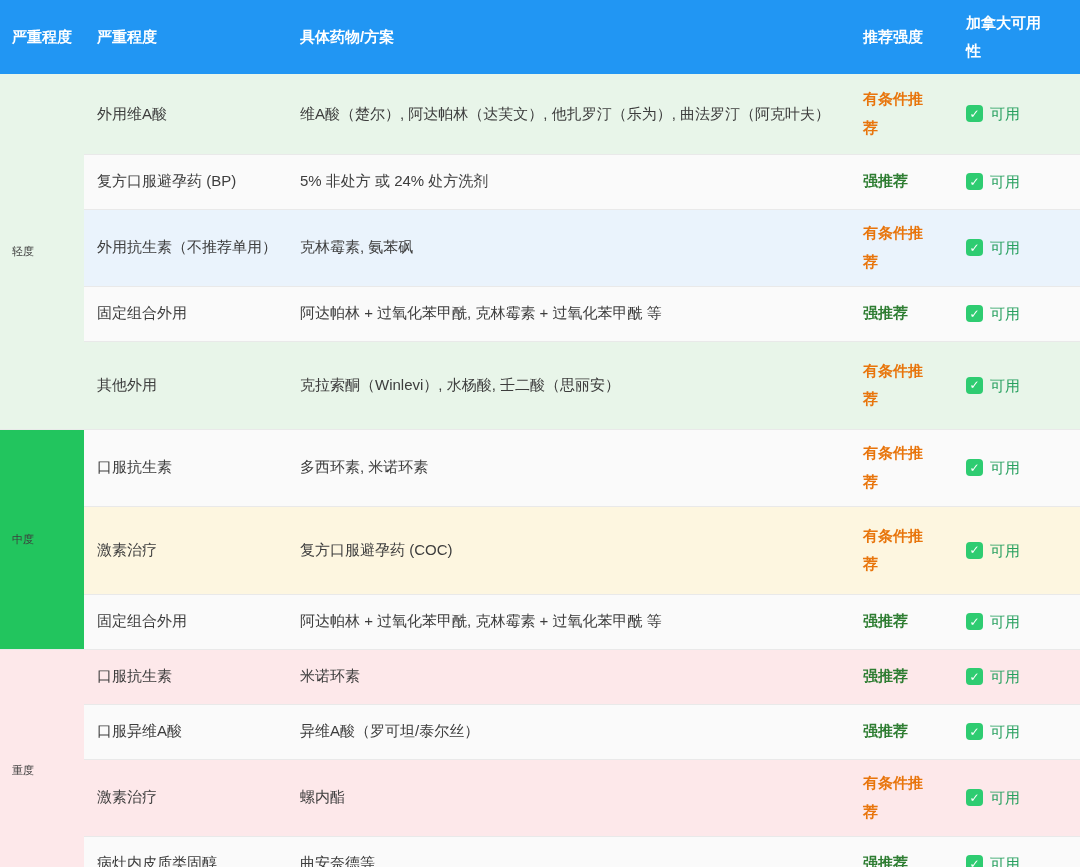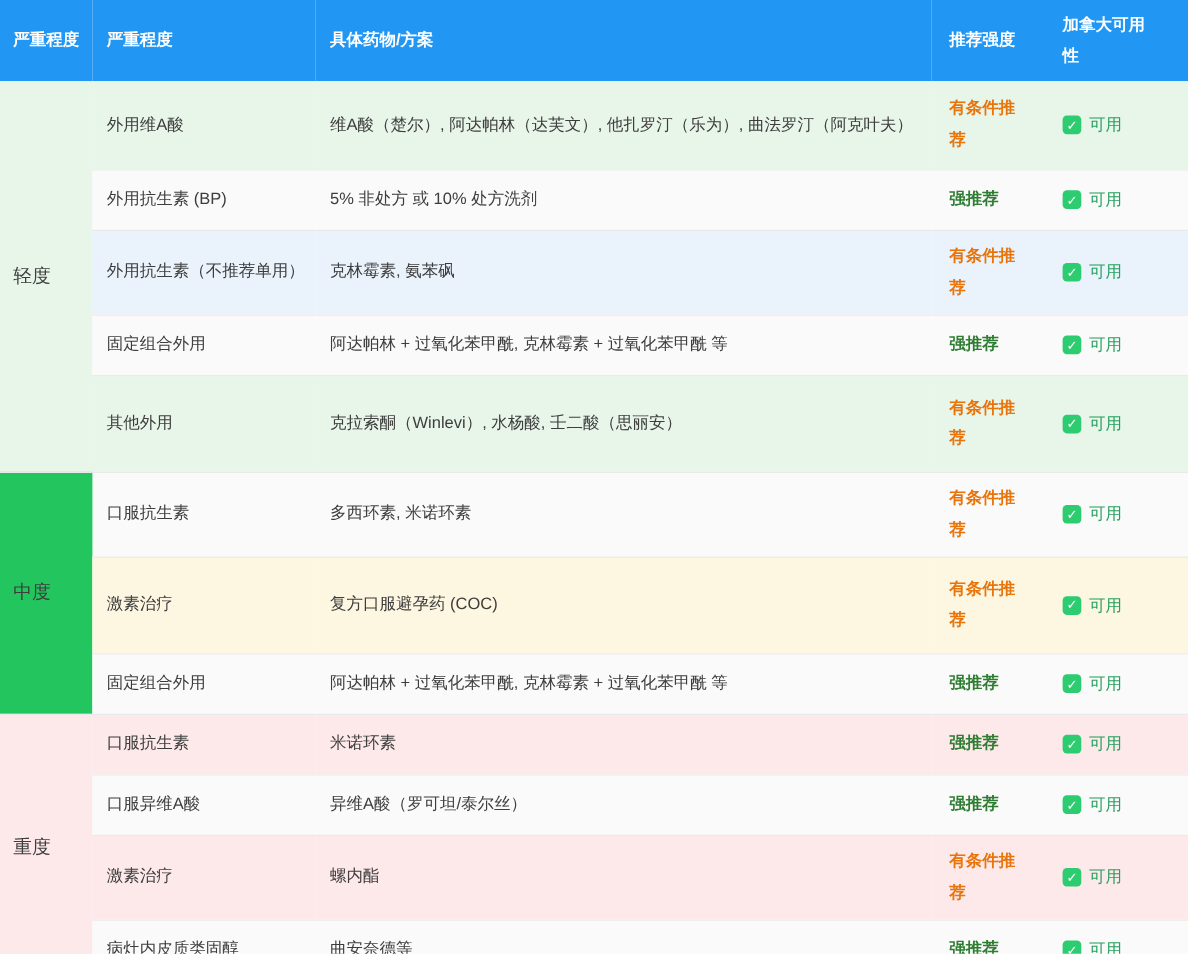--- a/index.html
+++ b/index.html
@@ -54,21 +54,21 @@
   thead th.h-str   { padding-left: 16px; padding-right: 25px; }
   thead th.h-avail { padding-left: 16px; padding-right: 30px; }
 
   tbody td {
     vertical-align: middle;
     border-bottom: 1px solid var(--border);
     padding: 0;
   }
   td.sev {
     padding-left: 12px;
-    font-size: 17px;
+    font-size: 11px;
     color: var(--body-text);
   }
   td.cat   { padding-left: 13px; }
   td.drugs { padding-left: 13px; padding-right: 10px; }
   td.strength {
     padding-left: 16px;
     padding-right: 25px;
     font-weight: bold;
   }
   td.strength.strong      { color: var(--strong-green); }
@@ -134,22 +134,22 @@
       <td class="drugs bg-mild">维A酸（楚尔）, 阿达帕林（达芙文）, 他扎罗汀（乐为）, 曲法罗汀（阿克叶夫）</td>
       <td class="strength conditional bg-mild">有条件推荐</td>
       <td class="avail bg-mild">
         <span class="avail-wrap">
             <span class="check">✓</span>
             <span class="avail-text">可用</span>
           </span>
       </td>
     </tr>
     <tr class="h55 bg-plain">
-      <td class="cat">外用抗生素 (BP)</td>
-      <td class="drugs">5% 非处方 或 10% 处方洗剂</td>
+      <td class="cat">复方口服避孕药 (BP)</td>
+      <td class="drugs">5% 非处方 或 24% 处方洗剂</td>
       <td class="strength strong">强推荐</td>
       <td class="avail">
         <span class="avail-wrap">
             <span class="check">✓</span>
             <span class="avail-text">可用</span>
           </span>
       </td>
     </tr>
     <tr class="h77 bg-blue">
       <td class="cat">外用抗生素（不推荐单用）</td>

